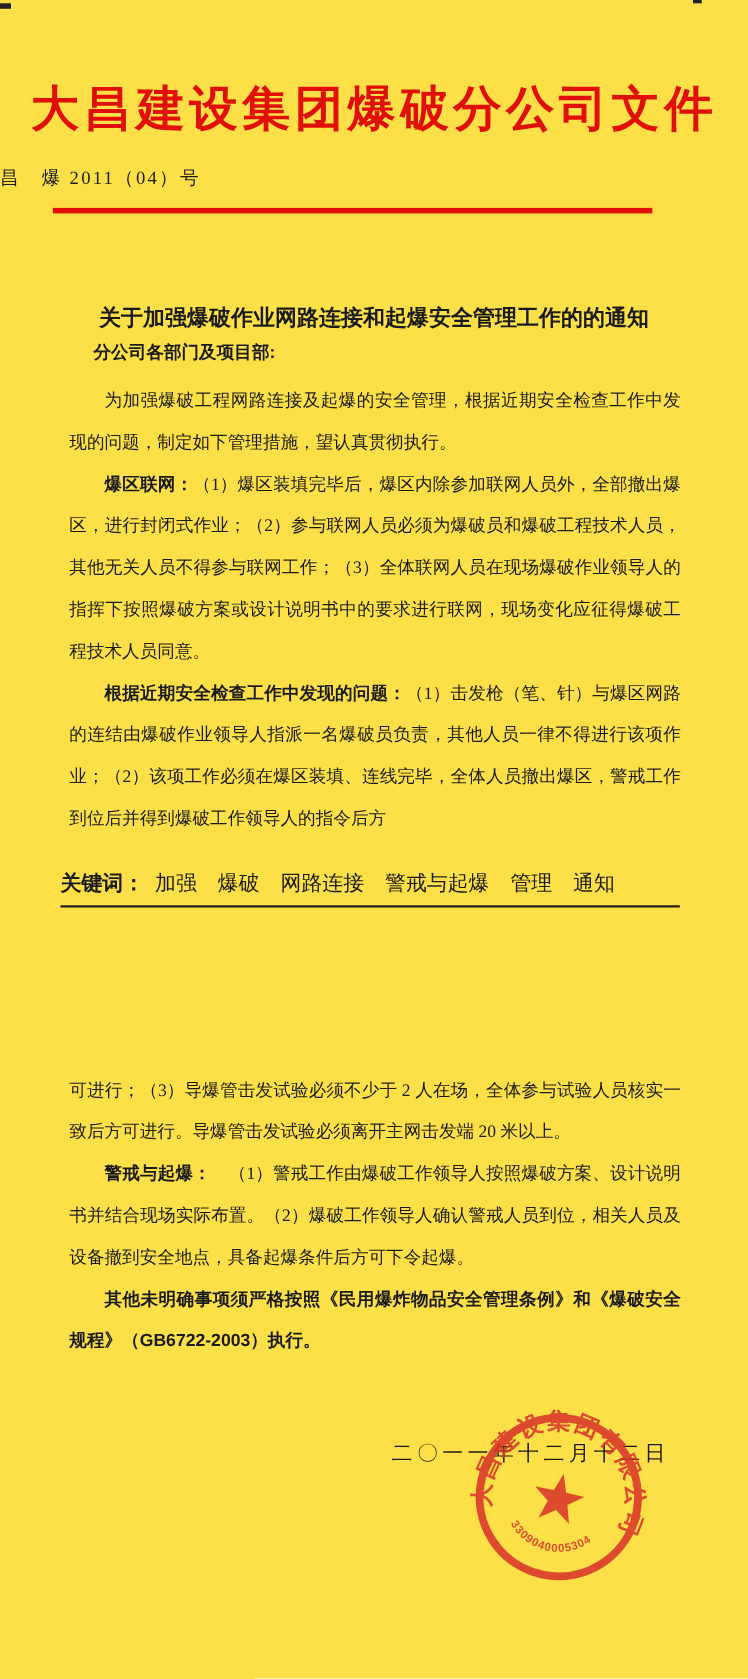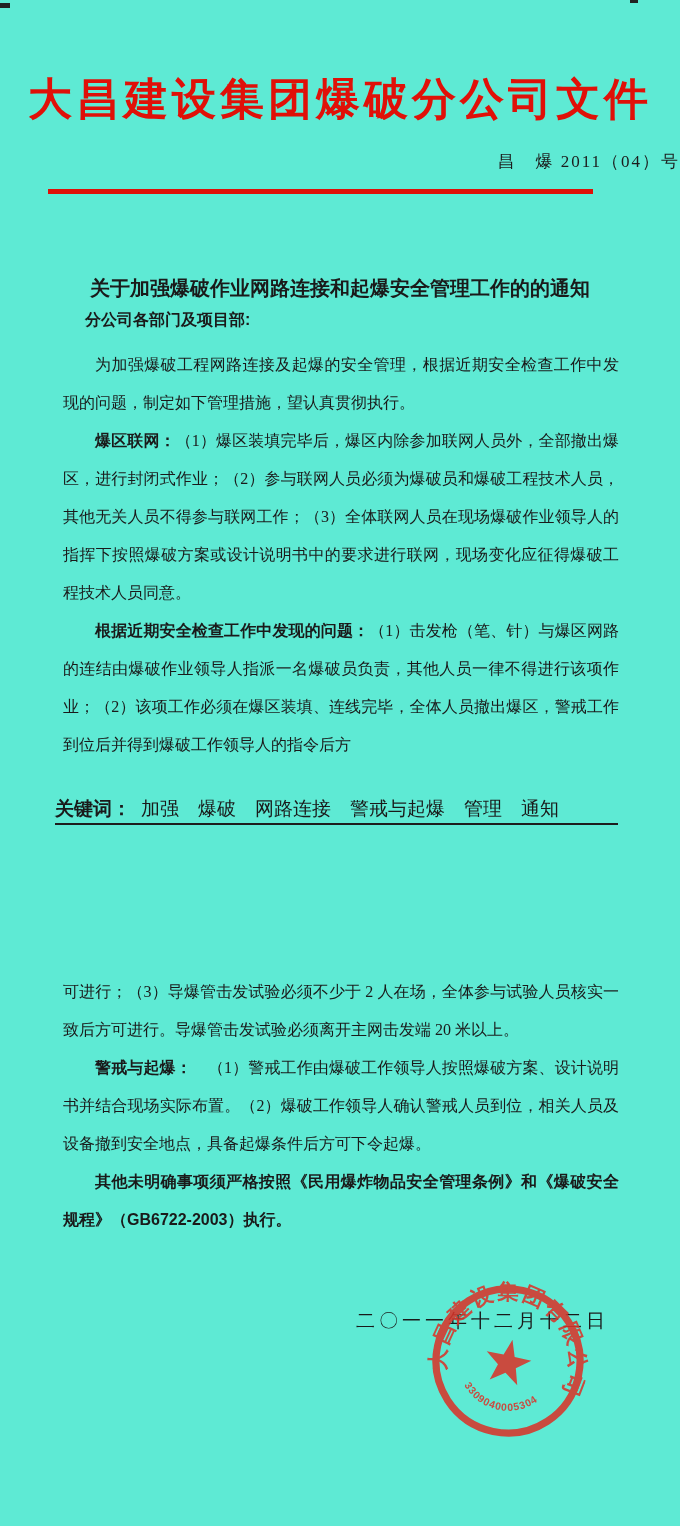--- a/index.html
+++ b/index.html
@@ -3,36 +3,36 @@
 <meta charset="utf-8">
 <style>
   :root{
     --header-red:#e01008;
     --seal-red:#d9342a;
     --ink:#1a1a1a;
   }
   html,body{margin:0;padding:0;background:#ffffff;}
   .page{
     position:relative;width:680px;height:1526px;margin:0 auto;
-    background:#5eead4;color:var(--ink);
+    background:#fde047;color:var(--ink);
     font-family:"Liberation Serif","DejaVu Serif",serif;
     overflow:hidden;
   }
   
   .speck{position:absolute;background:#222;}
   .speck.a{left:0;top:3px;width:10px;height:5px;}
   .speck.b{left:630px;top:0;width:8px;height:3px;}
 
   .header-title{
     position:absolute;top:70px;left:0;width:100%;text-align:center;
     color:var(--header-red);font-weight:bold;font-size:44px;letter-spacing:4px;
     font-family:"Liberation Serif","DejaVu Serif",serif;white-space:nowrap;
   }
   .doc-number{
-    position:absolute;top:150px;left:0;width:100%;text-align:right;
+    position:absolute;top:150px;left:0;width:100%;text-align:left;
     font-size:17px;letter-spacing:2px;color:#1c1c1c;
   }
   .red-rule{
     position:absolute;top:189px;left:48px;width:545px;height:5px;
     background:var(--header-red);
   }
   .doc-title{
     position:absolute;top:240px;left:40px;width:600px;text-align:center;
     font-size:20px;font-weight:bold;
     font-family:"Liberation Sans","DejaVu Sans",sans-serif;
@@ -55,21 +55,21 @@
     font-weight:bold;
   }
   .bold-par{font-weight:bold;font-family:"Liberation Sans","DejaVu Sans",sans-serif;}
   .c1{top:346px;}
   .c2{top:973px;}
 
   .kw-block{
     position:absolute;top:784px;left:55px;width:563px;
     font-size:19px;
   }
-  .kw-row{height:38px;display:flex;align-items:flex-end;white-space:nowrap;}
+  .kw-row{height:38px;display:flex;align-items:center;white-space:nowrap;}
   .kw-row .label{
     font-weight:bold;margin-right:10px;
     font-family:"Liberation Sans","DejaVu Sans",sans-serif;
   }
   .kw-divider{border:none;border-top:2px solid #1d1d1d;margin:1px 0 3px 0;}
 
   .sign-date{
     position:absolute;top:1308px;left:356px;
     font-size:19px;letter-spacing:4px;white-space:nowrap;text-align:center;
   }

